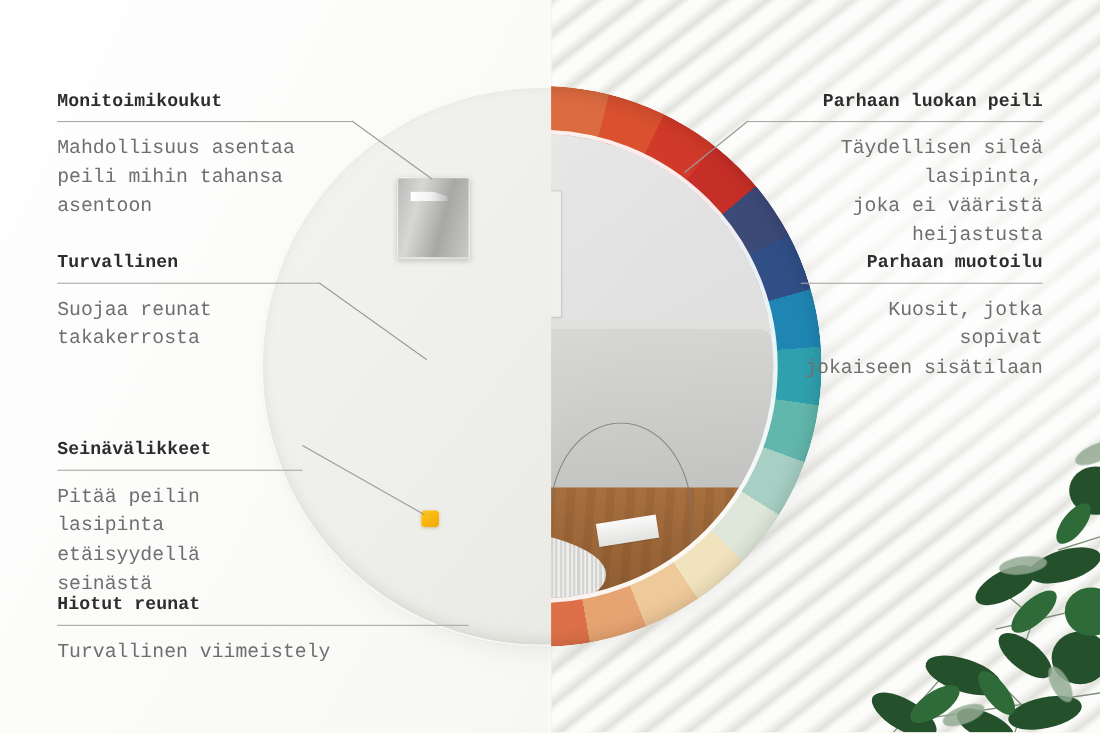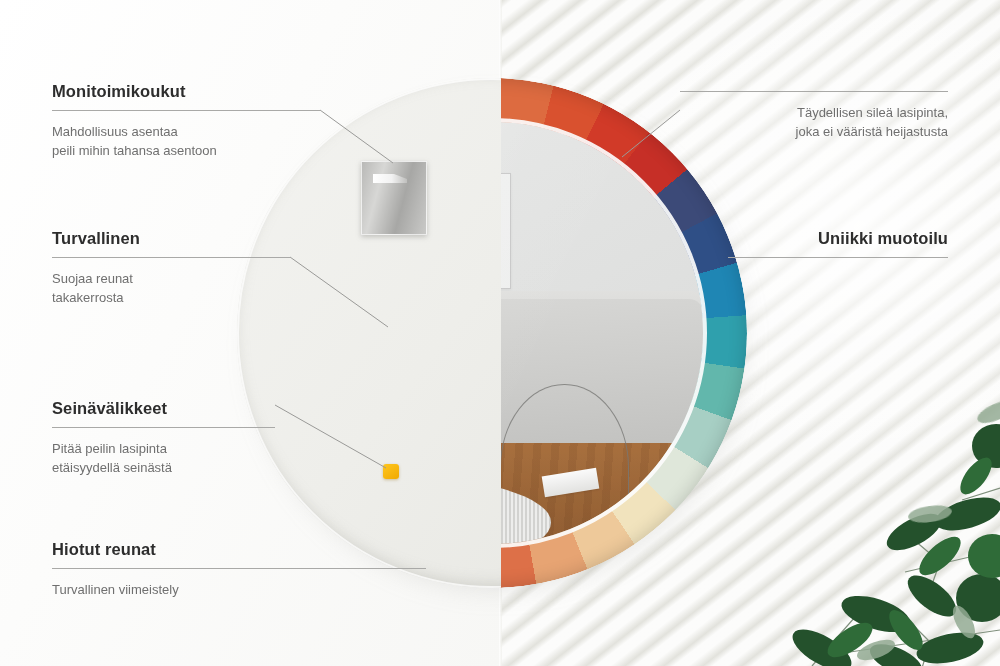--- a/index.html
+++ b/index.html
@@ -5,21 +5,21 @@
   html, body {
     margin: 0;
     padding: 0;
     background: #ffffff;
   }
   #stage {
     position: relative;
     width: 1000px;
     height: 666px;
     overflow: hidden;
-    font-family: Liberation Sans, sans-serif;
+    font-family: Liberation Mono, monospace;
     background: #fef9c3;
   }
 
   
   .bg-left {
     position: absolute;
     left: 0; top: 0;
     width: 502px; height: 666px;
     background: linear-gradient(118deg, #ffffff 0%, #fcfcfb 40%, #f7f7f5 100%);
   }
@@ -258,21 +258,21 @@
     letter-spacing: .1px;
     white-space: nowrap;
   }
   .callout .rule {
     height: 1px;
     background: #a9a9a7;
     margin-top: 9px;
   }
   .callout .desc {
     margin-top: 11px;
-    font-size: 13px;
+    font-size: 18px;
     line-height: 1.47;
     color: #6f6f6f;
     white-space: pre-line;
   }
   .callout.right { text-align: right; }
 
   .leader { position: absolute; overflow: visible; }
   .leader line { stroke: #9a9a98; stroke-width: 1; }
 
   
@@ -357,28 +357,31 @@
 etäisyydellä seinästä</div>
   </div>
 
   <div class="callout" style="left:52px; top:540px; width:374px;">
     <div class="title">Hiotut reunat</div>
     <div class="rule"></div>
     <div class="desc">Turvallinen viimeistely</div>
   </div>
 
   <div class="callout right" style="left:680px; top:82px; width:268px;">
+    <div class="title">Parhaan luokan peili</div>
     <div class="rule"></div>
     <div class="desc">Täydellisen sileä lasipinta,
 joka ei vääristä heijastusta</div>
   </div>
 
   <div class="callout right" style="left:728px; top:229px; width:220px;">
-    <div class="title">Uniikki muotoilu</div>
-    <div class="rule"></div>
+    <div class="title">Parhaan muotoilu</div>
+    <div class="rule"></div>
+    <div class="desc">Kuosit, jotka sopivat
+jokaiseen sisätilaan</div>
   </div>
 
   <div class="foliage">
     <svg viewBox="0 0 300 366">
       <g stroke="#7f8f7c" stroke-width="1.2" fill="none">
         <path d="M300 250 L205 272 M240 262 L214 240 M240 262 L230 290"></path>
         <path d="M300 330 L150 352 M230 342 L206 318 M230 342 L222 368"></path>
         <path d="M262 200 L300 188 M170 300 L112 366"></path>
       </g>
       <g fill="#24512c">

